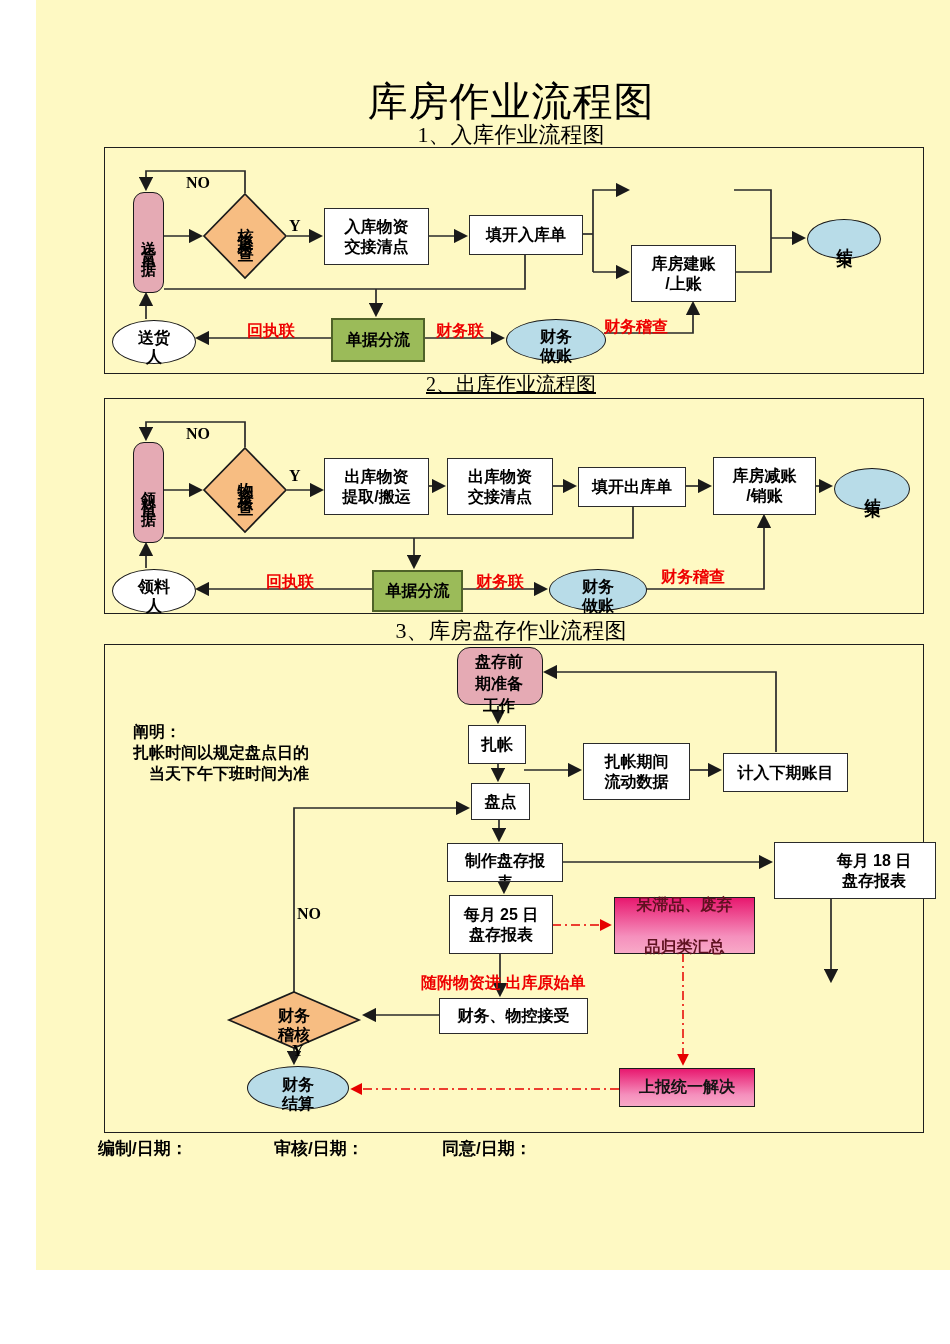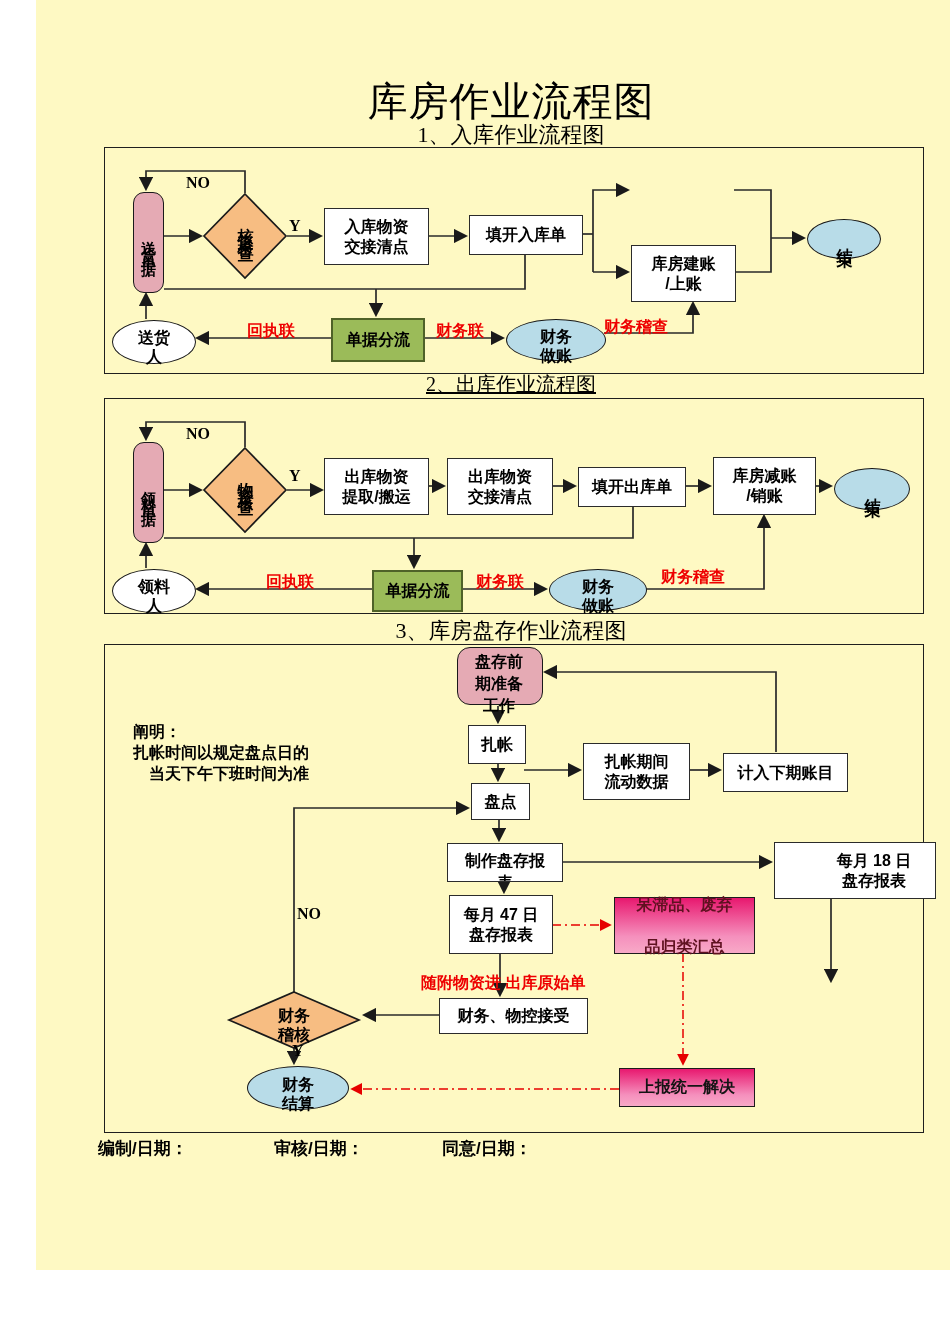--- a/index.html
+++ b/index.html
@@ -229,21 +229,21 @@
   </div>
   <div class="node box clipbox" style="left:411px;top:843px;width:116px;height:39px;">
     <span class="ln" style="line-height:22px;">制作盘存报</span>
     <span class="ln" style="line-height:22px;">表</span>
   </div>
   <div class="node box" style="left:738px;top:842px;width:122px;height:55px;padding-left:38px;">
     <span class="ln">每月 18 日</span>
       <span class="ln">盘存报表</span>
   </div>
   <div class="node box" style="left:413px;top:895px;width:102px;height:57px;">
-    <span class="ln">每月 47 日</span>
+    <span class="ln">每月 25 日</span>
       <span class="ln">盘存报表</span>
   </div>
   <div class="node mbox" style="left:578px;top:897px;width:139px;height:55px;color:#5f1120;line-height:22px;gap:20px;">
     <span class="ln">呆滞品、废弃</span>
       <span class="ln">品归类汇总</span>
   </div>
   <div class="lbl red" style="left:385px;top:973px;">随附物资进 出库原始单</div>
   <div class="node box" style="left:403px;top:998px;width:147px;height:34px;">
     <span class="ln">财务、物控接受</span>
   </div>

